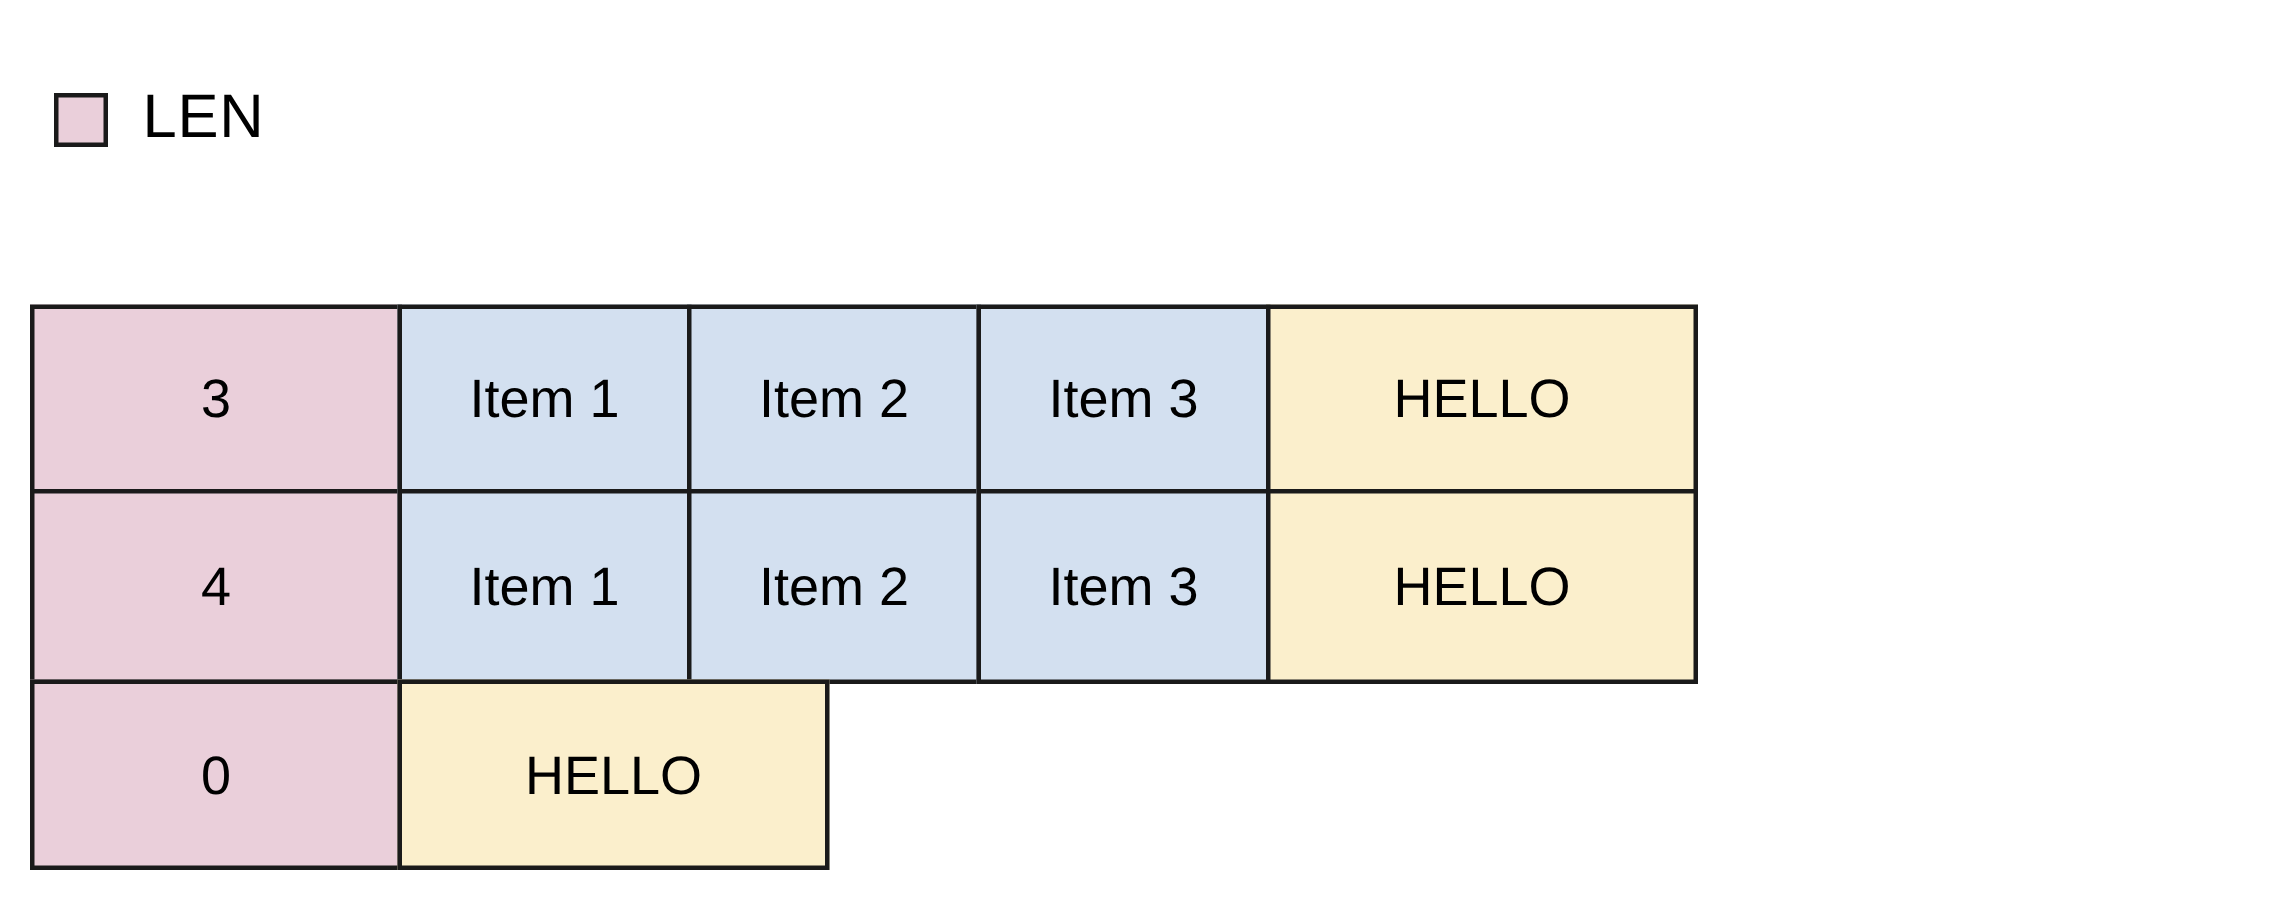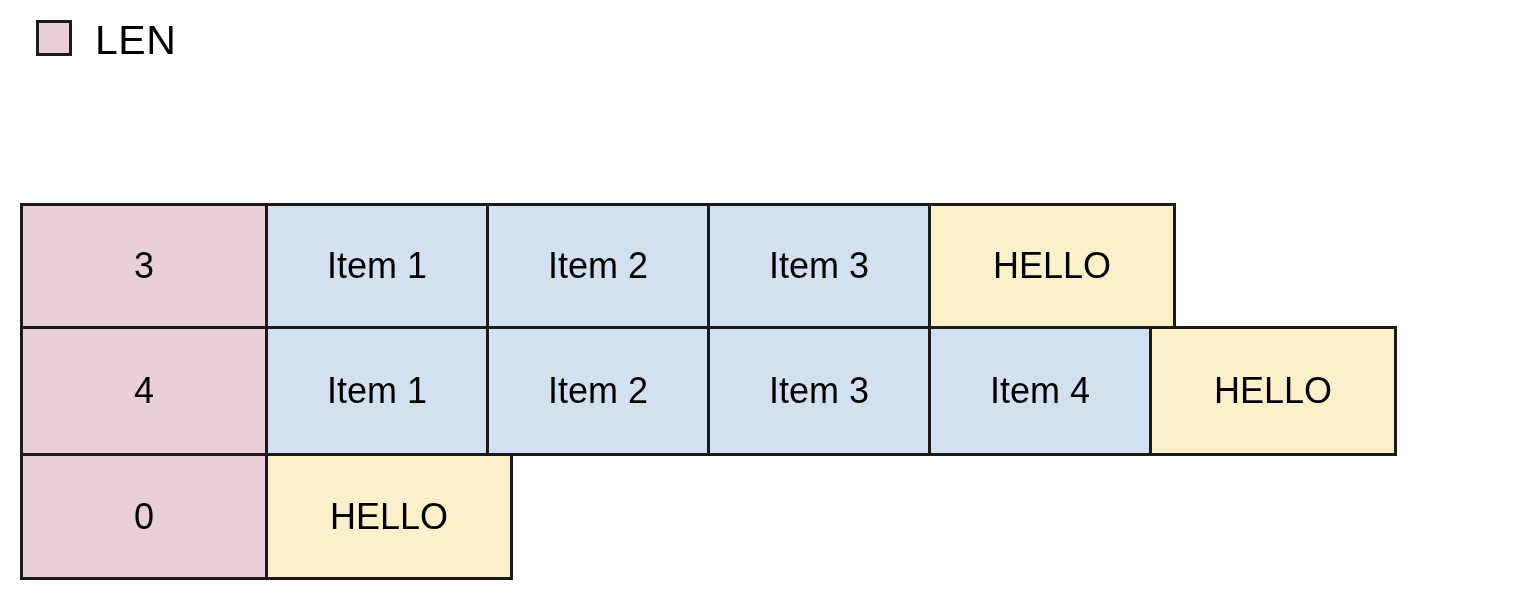--- a/index.html
+++ b/index.html
@@ -18,22 +18,23 @@
 
   
   #legend {
     position: absolute;
     left: 36px;
     top: 20px;
     width: 400px;
   }
   .legend-row {
     display: flex;
-    align-items: flex-start;
+    align-items: flex-end;
     height: 46px;
+    margin-top: 32px;
   }
   .legend-swatch {
     width: 30px;
     height: 30px;
     border: 3px solid #1a1a1a;
     box-sizing: content-box;
     flex: 0 0 auto;
   }
   .legend-label {
     margin-left: 23px;
@@ -65,22 +66,22 @@
     white-space: nowrap;
     margin-left: -3px;
   }
   .cell:first-child { margin-left: 0; }
 
   .r1 .cell { height: 126px; }
   .r2 .cell { height: 130px; }
   .r3 .cell { height: 127px; }
 
   .w-len  { width: 248px; }
-  .w-std  { width: 224px; }
-  .w-wide { width: 248px; }
+  .w-std  { width: 196px; }
+  .w-wide { width: 288px; }
 </style>
 </head>
 <body>
 
 <div id="legend">
   <div class="legend-row">
     <span class="legend-swatch" style="background: rgb(234, 207, 218);"></span>
     <span class="legend-label">LEN</span>
   </div>
 </div>
@@ -91,20 +92,19 @@
     <div class="cell w-std" style="background: rgb(211, 224, 240);">Item 1</div>
     <div class="cell w-std" style="background: rgb(211, 224, 240);">Item 2</div>
     <div class="cell w-std" style="background: rgb(211, 224, 240);">Item 3</div>
     <div class="cell w-wide" style="background: rgb(251, 239, 204);">HELLO</div>
   </div>
   <div class="row r2">
     <div class="cell w-len" style="background: rgb(234, 207, 218);">4</div>
     <div class="cell w-std" style="background: rgb(211, 224, 240);">Item 1</div>
     <div class="cell w-std" style="background: rgb(211, 224, 240);">Item 2</div>
     <div class="cell w-std" style="background: rgb(211, 224, 240);">Item 3</div>
-    <div class="cell w-std" style="background: rgb(211, 224, 240);">Item 4</div>
     <div class="cell w-wide" style="background: rgb(251, 239, 204);">HELLO</div>
   </div>
   <div class="row r3">
     <div class="cell w-len" style="background: rgb(234, 207, 218);">0</div>
     <div class="cell w-wide" style="background: rgb(251, 239, 204);">HELLO</div>
   </div>
 </div>
 
 </body></html>

